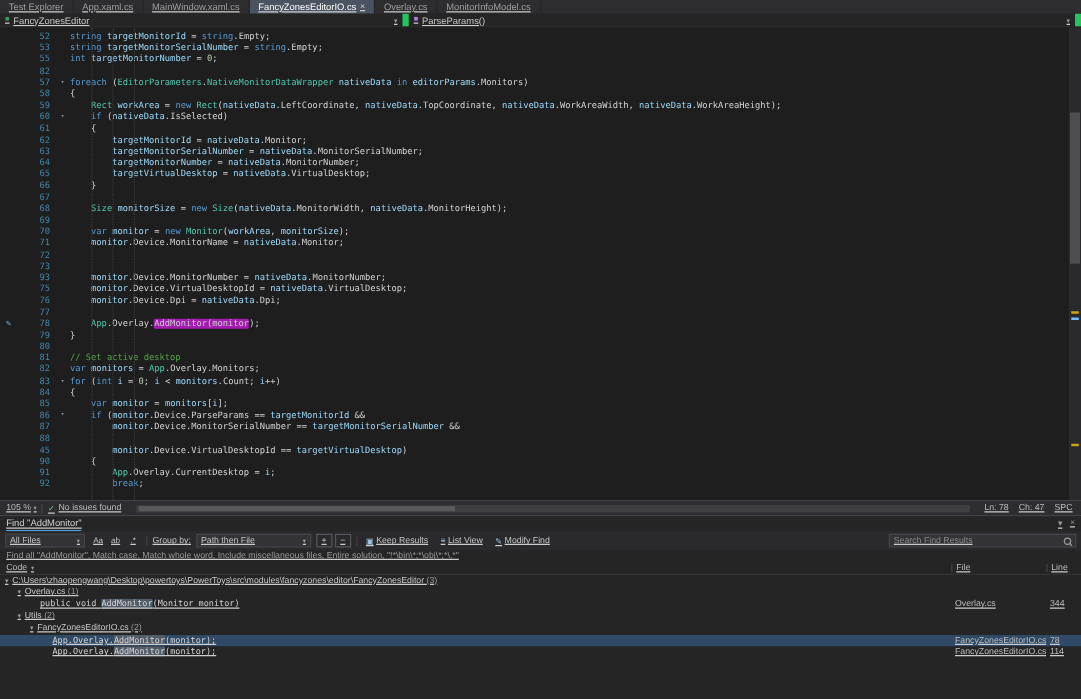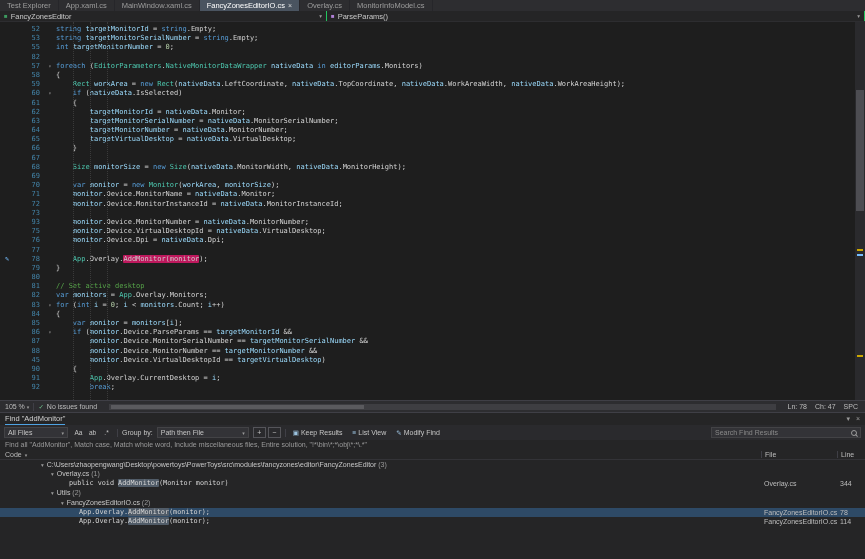--- a/index.html
+++ b/index.html
@@ -1,27 +1,27 @@
 <!DOCTYPE html>
 <html><head>
 <meta charset="utf-8">
 <style>
   html,body{margin:0;padding:0;}
   body{width:865px;height:559px;background:#1e1e1e;font-family:"Liberation Sans",sans-serif;overflow:hidden;color:#ccc;}
-  #root{width:865px;height:559px;display:flex;flex-direction:column;position:relative;}
+  #root{width:865px;height:559px;display:flex;flex-direction:column;position:relative;text-decoration:underline;}
 
   
   .tabbar{flex:0 0 11px;background:#2d2d30;display:flex;align-items:stretch;font-size:7.5px;}
   .tab{display:flex;align-items:center;gap:3px;padding:0 7px;color:#9d9d9d;cursor:default;white-space:nowrap;border-right:1px solid #26262a;box-sizing:border-box;}
   .tab.active{background:#4a5460;color:#ffffff;}
   .tab .close{color:#d8d8d8;font-size:7px;line-height:7px;}
 
   
   .navbar{flex:0 0 11px;background:#252526;display:flex;font-size:7.5px;border-bottom:1px solid #2d2d30;box-sizing:border-box;}
-  .nav-section{display:flex;align-items:center;gap:3px;padding:0 4px;border-right:1px solid #22c55e;box-sizing:border-box;overflow:hidden;white-space:nowrap;color:#c8c8c8;}
+  .nav-section{display:flex;align-items:center;gap:3px;padding:0 4px;border-right:5px solid #22c55e;box-sizing:border-box;overflow:hidden;white-space:nowrap;color:#c8c8c8;}
   .nav-proj{flex:0 0 327px;}
   .nav-type{flex:0 0 253px;}
   .nav-member{flex:1;}
   .nav-caret{margin-left:auto;color:#9a9a9a;font-size:5.5px;}
   .sicon{font-size:6px;line-height:6px;}
   .proj-icon{color:#3c9a5f;}
   .class-icon{color:#d7ba7d;}
   .method-icon{color:#b180d7;}
 
   
@@ -31,21 +31,21 @@
   .glyph{flex:0 0 14px;text-align:center;color:#75beff;font-size:7px;}
   .lnum{flex:0 0 30px;text-align:right;padding-right:4px;color:#4384a8;box-sizing:border-box;}
   .fold{flex:0 0 12px;text-align:center;color:#7d7d7d;font-size:5.5px;}
   .ctext{white-space:pre;}
   .k{color:#569cd6;}
   .ty{color:#4ec9b0;}
   .id{color:#9cdcfe;}
   .pl{color:#d4d4d4;}
   .num{color:#b5cea8;}
   .cm{color:#57a64a;}
-  .sel{background:#be185d;border-radius:1px;}
+  .sel{background:#a21caf;border-radius:1px;}
   .guides{position:absolute;left:56px;top:0;bottom:0;pointer-events:none;}
   .guide{position:absolute;top:0;bottom:0;border-left:1px dotted #3a3a3a;}
   .vscroll{position:absolute;right:0;top:0;bottom:0;width:10px;background:#2a2a2d;}
   .vthumb{position:absolute;left:1px;right:1px;top:18%;height:32%;background:#4d4d52;}
   .smark{position:absolute;left:2px;right:2px;height:2px;}
 
   
   .estatus{flex:0 0 12px;background:#2d2d30;border-top:1px solid #3f3f46;box-sizing:border-box;display:flex;align-items:center;font-size:7px;color:#bdbdbd;gap:4px;padding:0 5px;}
   .zoom{display:flex;align-items:center;gap:2px;}
   .caret-sm{font-size:5px;color:#9a9a9a;}
@@ -74,21 +74,21 @@
   .mag{width:4px;height:4px;border:1px solid #9a9a9a;border-radius:50%;position:relative;margin-left:auto;flex:0 0 auto;}
   .mag::after{content:"";position:absolute;width:3px;height:1px;background:#9a9a9a;transform:rotate(45deg);right:-2px;bottom:-1px;}
   .fsummary{flex:0 0 10px;line-height:10px;padding:0 5px;font-size:7px;color:#9a9a9a;white-space:nowrap;overflow:hidden;}
   .fheader{flex:0 0 10px;display:flex;align-items:center;font-size:7px;color:#bdbdbd;border-bottom:1px solid #333337;box-sizing:border-box;}
   .hcode{flex:1;padding-left:5px;display:flex;align-items:center;gap:3px;}
   .hfile{flex:0 0 76px;border-left:1px solid #3f3f46;padding-left:3px;box-sizing:border-box;}
   .hline{flex:0 0 28px;border-left:1px solid #3f3f46;padding-left:3px;box-sizing:border-box;}
   .find-rows{flex:1;overflow:hidden;font-size:7px;}
   .frow{display:flex;height:9.5px;line-height:9.5px;align-items:center;color:#c8c8c8;}
   .frow.selected{background:#2e4a66;}
-  .fcode{flex:1;white-space:nowrap;overflow:hidden;box-sizing:border-box;margin-left:37px;}
+  .fcode{flex:1;white-space:nowrap;overflow:hidden;box-sizing:border-box;}
   .fcode.mono{font-family:"DejaVu Sans Mono",monospace;font-size:6.8px;color:#d4d4d4;}
   .arrow{color:#9a9a9a;font-size:5.5px;margin-right:3px;}
   .gcount{color:#9a9a9a;}
   .fmatch{background:#515c68;border-radius:1px;}
   .ffile{flex:0 0 76px;padding-left:3px;box-sizing:border-box;color:#bdbdbd;white-space:nowrap;overflow:hidden;}
   .fline{flex:0 0 28px;padding-left:3px;box-sizing:border-box;color:#bdbdbd;}
 </style>
 </head>
 <body>
 
@@ -242,21 +242,20 @@
         <div class="code-line">
           <span class="glyph"></span>
           <span class="lnum">71</span>
           <span class="fold"></span>
           <span class="ctext"><span class="pl">    </span><span class="id">monitor</span><span class="pl">.Device.MonitorName = </span><span class="id">nativeData</span><span class="pl">.Monitor;</span></span>
         </div>
         <div class="code-line">
           <span class="glyph"></span>
           <span class="lnum">72</span>
           <span class="fold"></span>
-          <span class="ctext"><span class="pl">    </span><span class="id">monitor</span><span class="pl">.Device.MonitorInstanceId = </span><span class="id">nativeData</span><span class="pl">.MonitorInstanceId;</span></span>
         </div>
         <div class="code-line">
           <span class="glyph"></span>
           <span class="lnum">73</span>
           <span class="fold"></span>
         </div>
         <div class="code-line">
           <span class="glyph"></span>
           <span class="lnum">93</span>
           <span class="fold"></span>
@@ -337,21 +336,20 @@
         <div class="code-line">
           <span class="glyph"></span>
           <span class="lnum">87</span>
           <span class="fold"></span>
           <span class="ctext"><span class="pl">        </span><span class="id">monitor</span><span class="pl">.Device.MonitorSerialNumber == </span><span class="id">targetMonitorSerialNumber</span><span class="pl"> &amp;&amp;</span></span>
         </div>
         <div class="code-line">
           <span class="glyph"></span>
           <span class="lnum">88</span>
           <span class="fold"></span>
-          <span class="ctext"><span class="pl">        </span><span class="id">monitor</span><span class="pl">.Device.MonitorNumber == </span><span class="id">targetMonitorNumber</span><span class="pl"> &amp;&amp;</span></span>
         </div>
         <div class="code-line">
           <span class="glyph"></span>
           <span class="lnum">45</span>
           <span class="fold"></span>
           <span class="ctext"><span class="pl">        </span><span class="id">monitor</span><span class="pl">.Device.VirtualDesktopId == </span><span class="id">targetVirtualDesktop</span><span class="pl">)</span></span>
         </div>
         <div class="code-line">
           <span class="glyph"></span>
           <span class="lnum">90</span>

